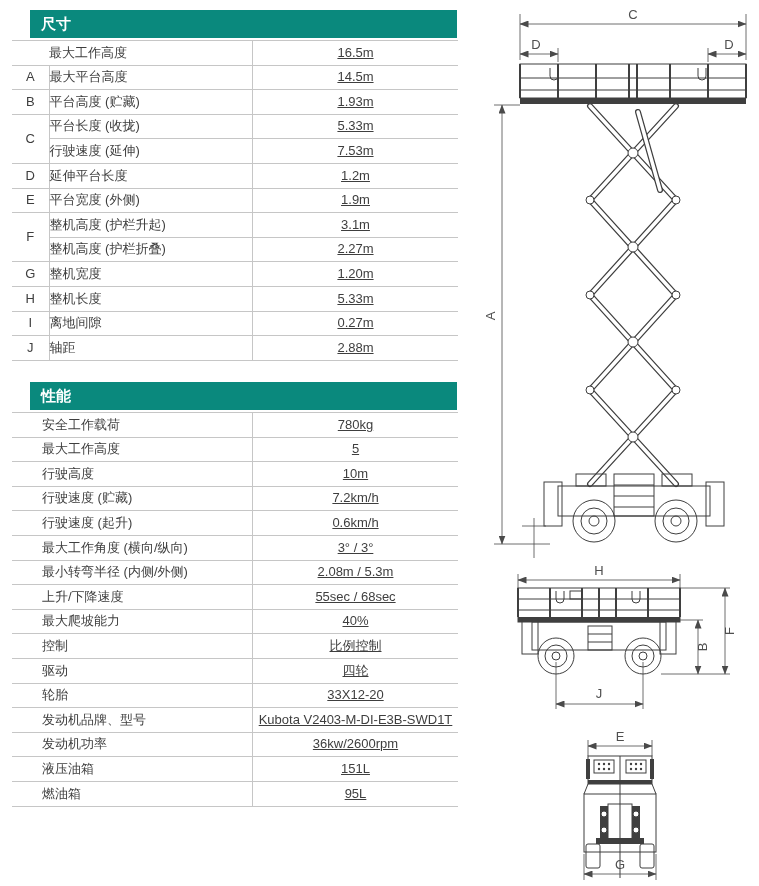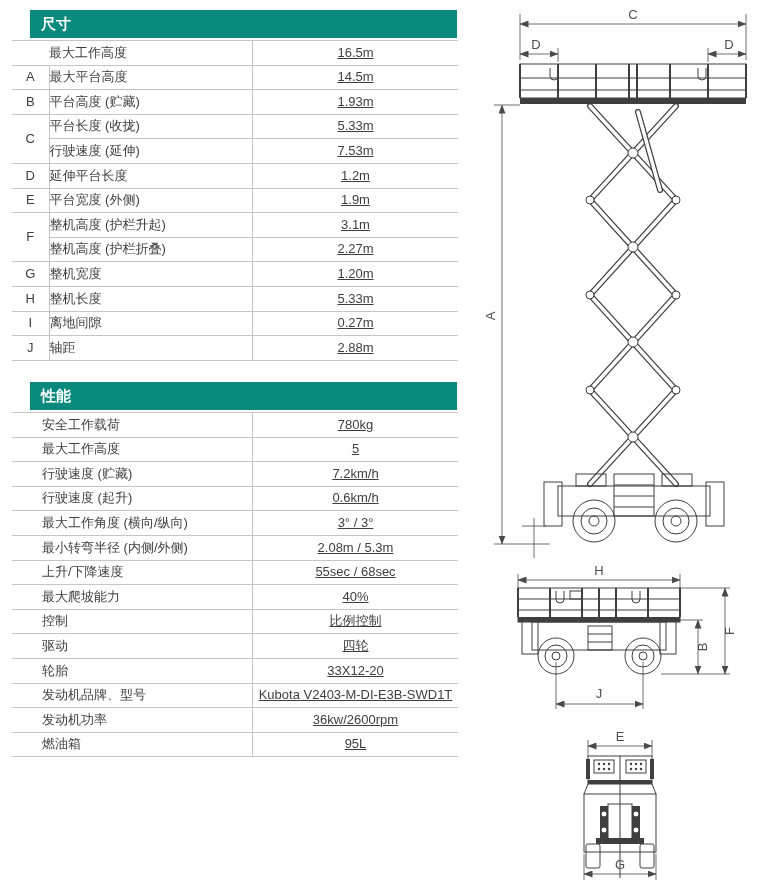--- a/index.html
+++ b/index.html
@@ -116,20 +116,24 @@
       <tbody>
           <tr class="first">
         <td class="c-label wide">安全工作载荷</td>
         <td class="c-value">780kg</td>
       </tr>
       <tr>
         <td class="c-label wide">最大工作高度</td>
         <td class="c-value">5</td>
       </tr>
       <tr>
+        <td class="c-label wide">行驶高度</td>
+        <td class="c-value">10m</td>
+      </tr>
+      <tr>
         <td class="c-label wide">行驶速度 (贮藏)</td>
         <td class="c-value">7.2km/h</td>
       </tr>
       <tr>
         <td class="c-label wide">行驶速度 (起升)</td>
         <td class="c-value">0.6km/h</td>
       </tr>
       <tr>
         <td class="c-label wide">最大工作角度 (横向/纵向)</td>
         <td class="c-value">3° / 3°</td>
@@ -158,20 +162,24 @@
         <td class="c-label wide">轮胎</td>
         <td class="c-value">33X12-20</td>
       </tr>
       <tr>
         <td class="c-label wide">发动机品牌、型号</td>
         <td class="c-value">Kubota V2403-M-DI-E3B-SWD1T</td>
       </tr>
       <tr>
         <td class="c-label wide">发动机功率</td>
         <td class="c-value">36kw/2600rpm</td>
+      </tr>
+      <tr>
+        <td class="c-label wide">液压油箱</td>
+        <td class="c-value">151L</td>
       </tr>
       <tr>
         <td class="c-label wide">燃油箱</td>
         <td class="c-value">95L</td>
       </tr>
     </tbody>
       </table>
   </div>
 
   <div class="drawing d1">

